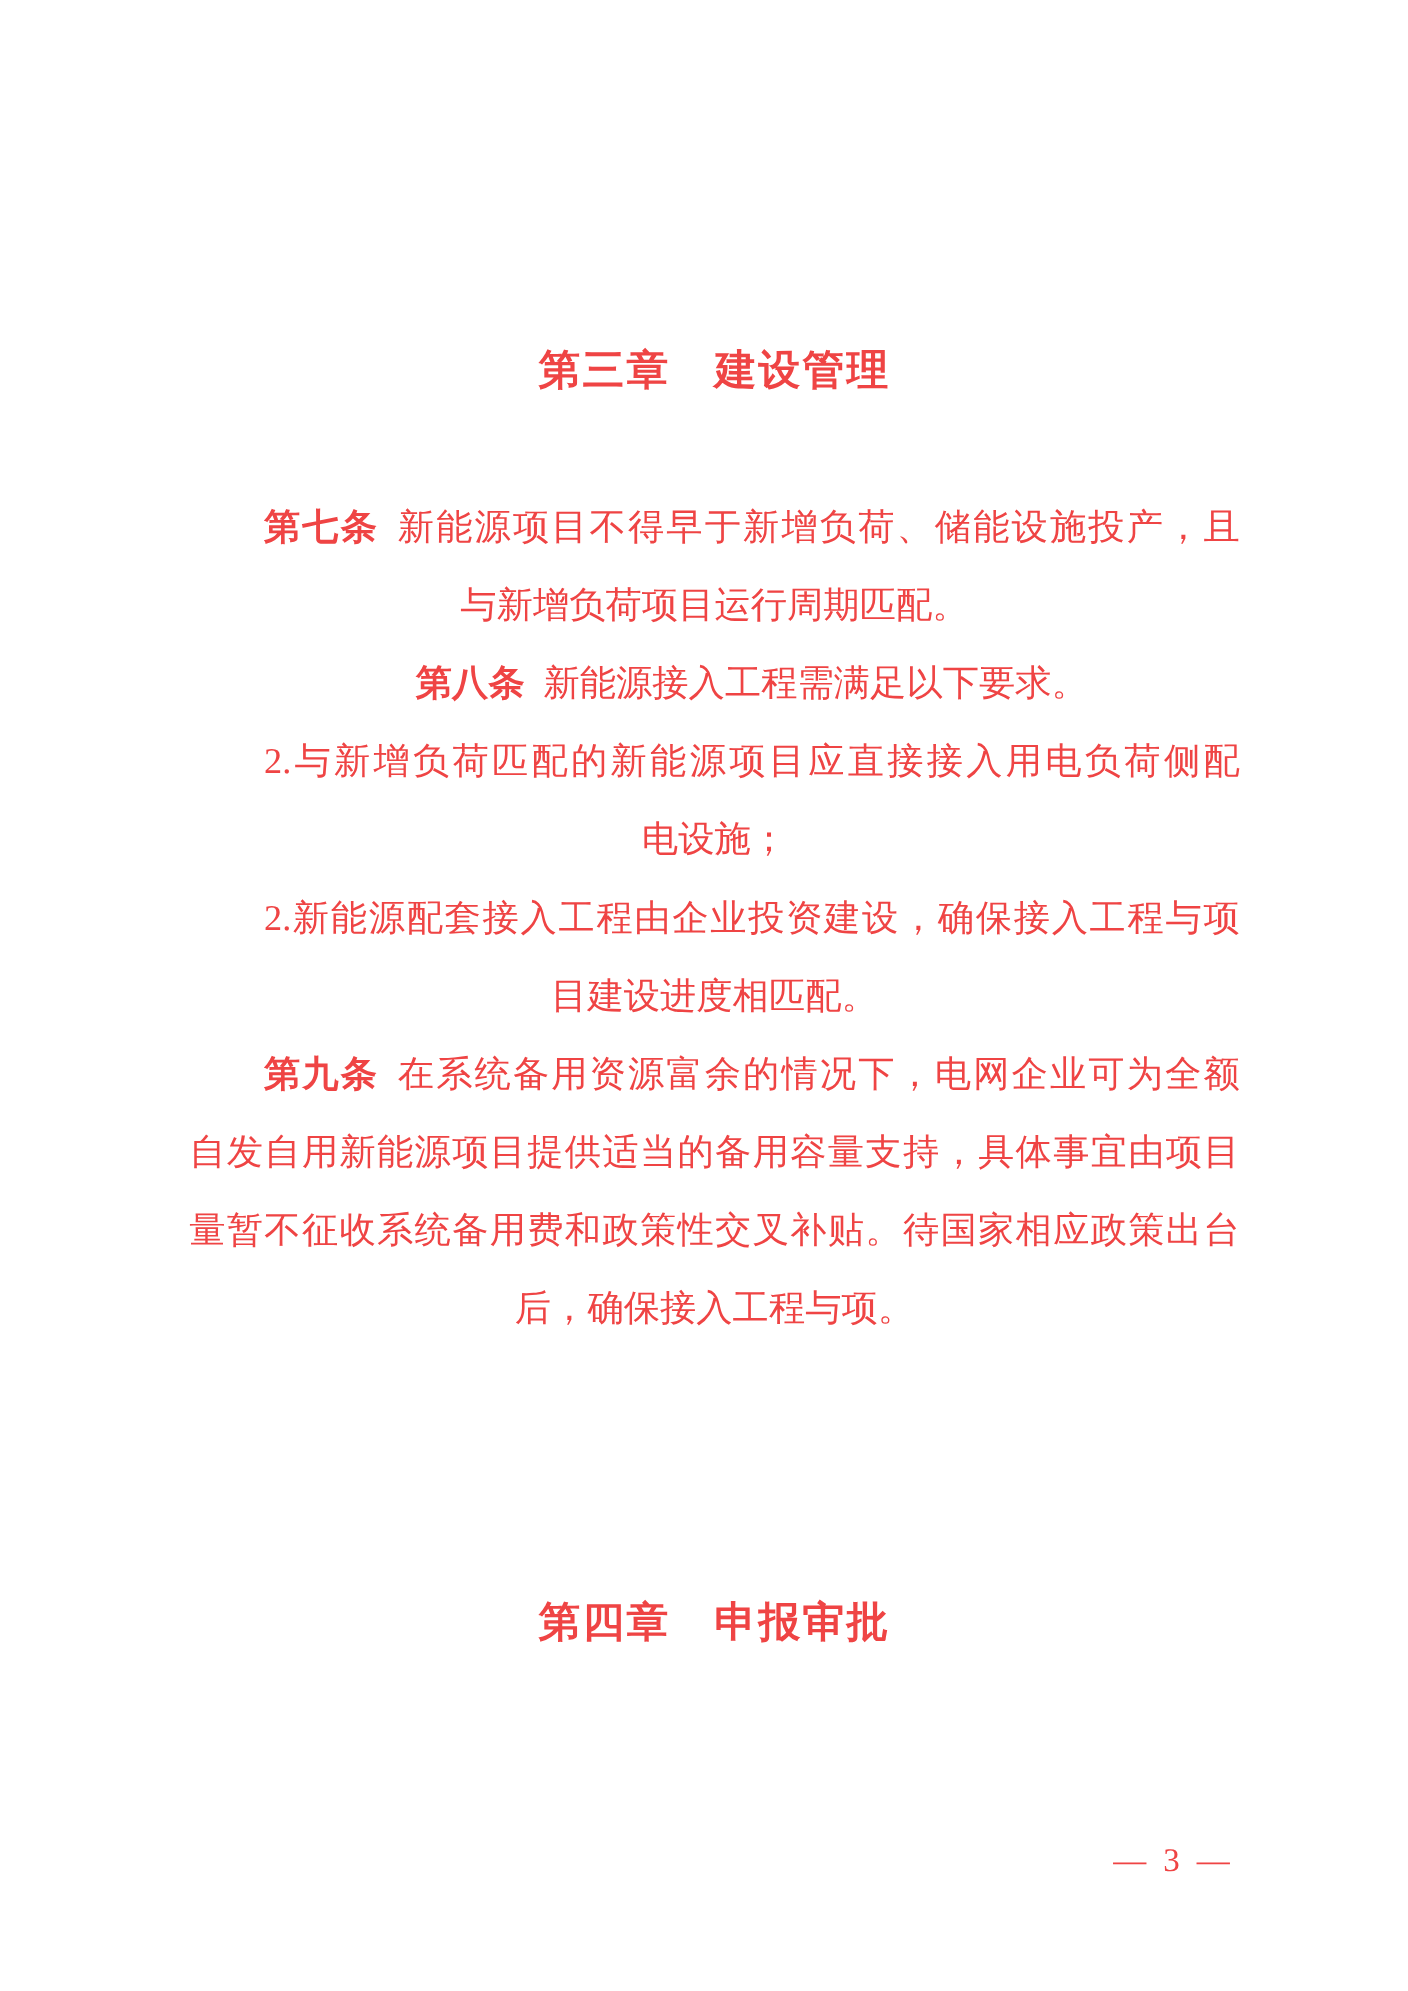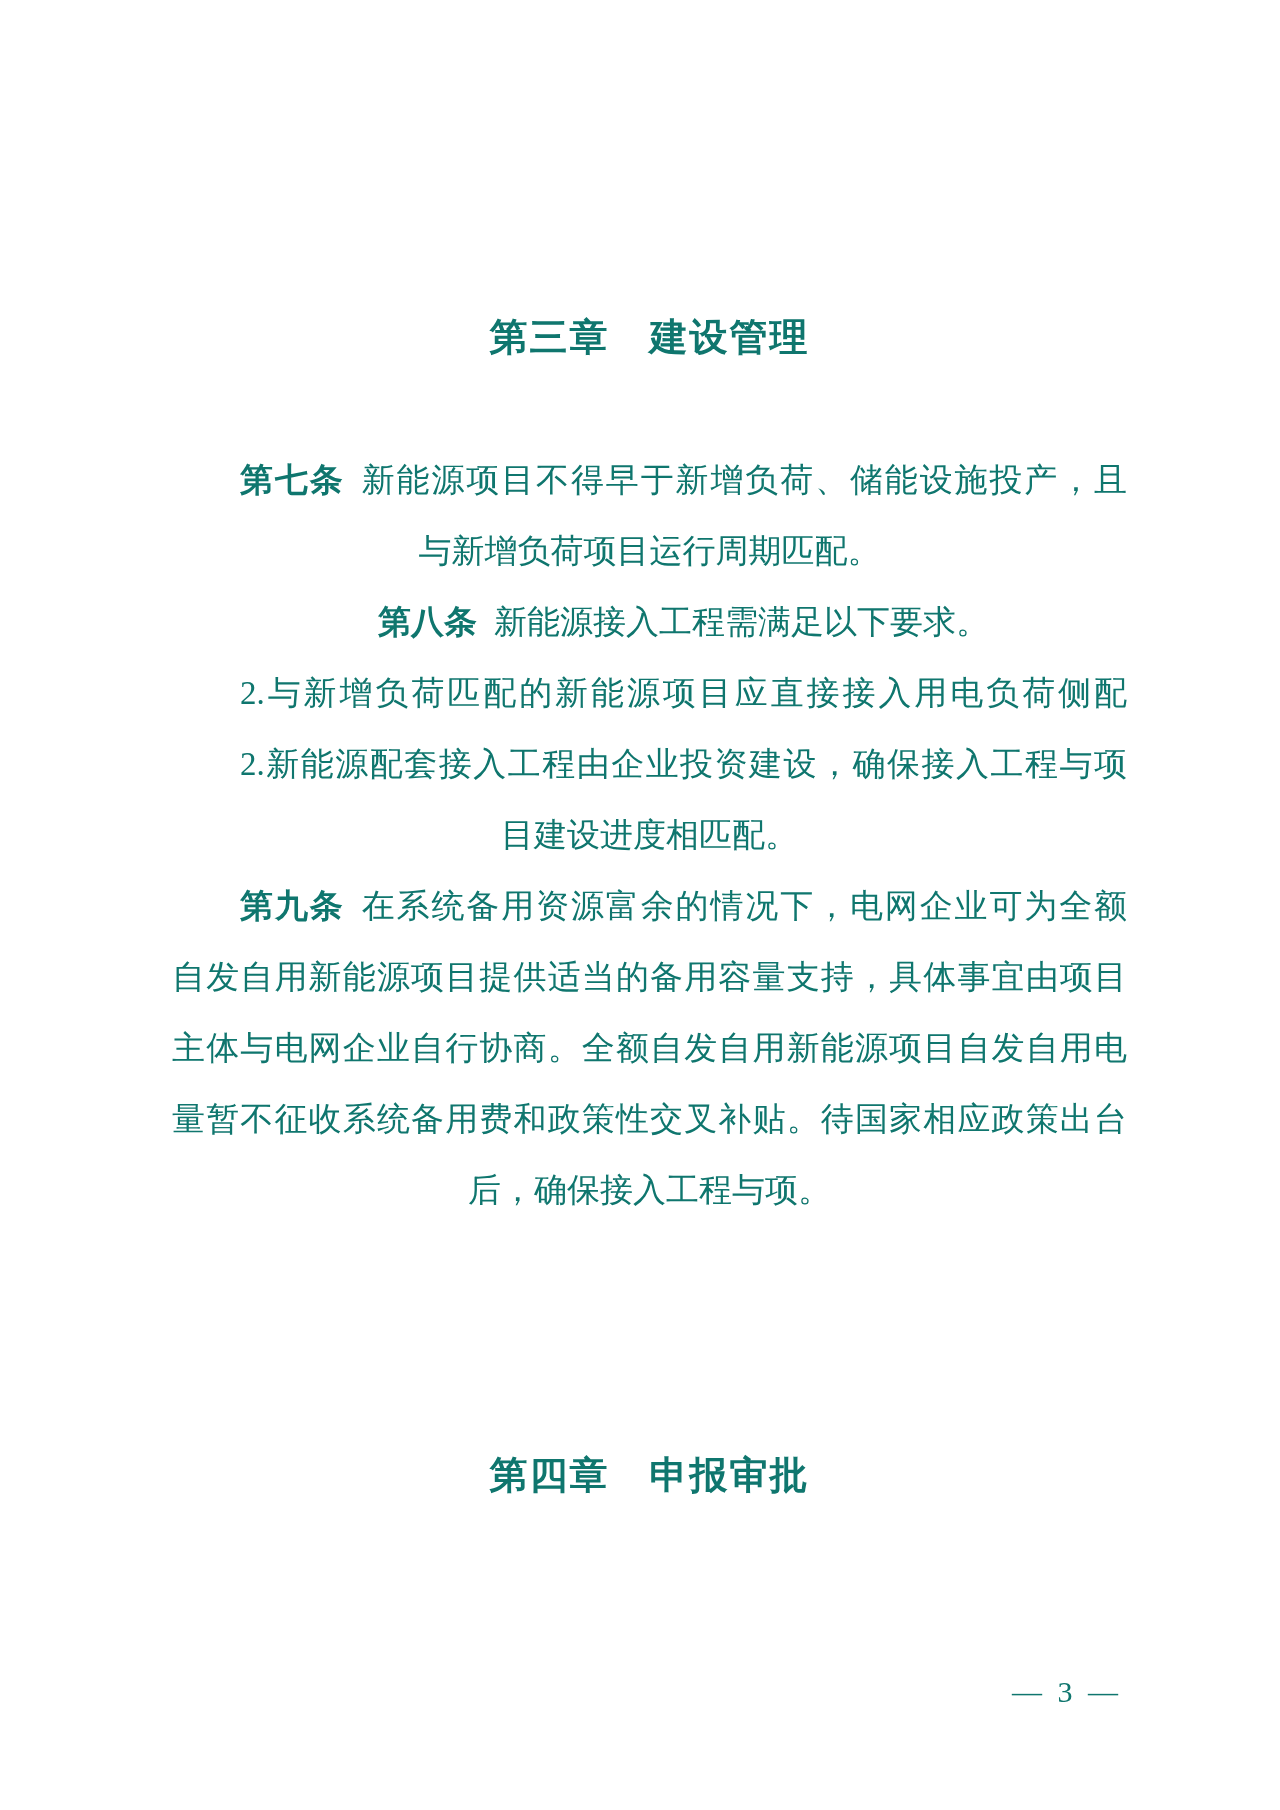--- a/index.html
+++ b/index.html
@@ -6,21 +6,21 @@
     margin: 0;
     padding: 0;
     background: #e8e8e8;
   }
   .page {
     position: relative;
     width: 1280px;
     height: 1810px;
     margin: 0 auto;
     background: #ffffff;
-    color: #0f766e;
+    color: #ef4444;
     font-family: "Liberation Serif", "DejaVu Serif", serif;
     overflow: hidden;
   }
   .chapter-heading {
     position: absolute;
     left: 172px;
     width: 955px;
     text-align: center;
     font-family: "Liberation Sans", "DejaVu Sans", sans-serif;
     font-weight: bold;
@@ -73,30 +73,30 @@
 
     <div class="line indent fill"><span class="article-label">第七条</span><span>新能源项目不得早于新增负荷、储能设施投产，且</span></div>
 
     <div class="line"><span>与新增负荷项目运行周期匹配。</span></div>
 
     <div class="line indent"><span class="article-label">第八条</span><span>新能源接入工程需满足以下要求。</span></div>
 
 
     <div class="line indent fill"><span>2.与新增负荷匹配的新能源项目应直接接入用电负荷侧配</span></div>
 
+    <div class="line"><span>电设施；</span></div>
 
     <div class="line indent fill"><span>2.新能源配套接入工程由企业投资建设，确保接入工程与项</span></div>
 
     <div class="line"><span>目建设进度相匹配。</span></div>
 
     <div class="line indent fill"><span class="article-label">第九条</span><span>在系统备用资源富余的情况下，电网企业可为全额</span></div>
 
     <div class="line fill"><span>自发自用新能源项目提供适当的备用容量支持，具体事宜由项目</span></div>
 
-    <div class="line fill"><span>主体与电网企业自行协商。全额自发自用新能源项目自发自用电</span></div>
 
     <div class="line fill"><span>量暂不征收系统备用费和政策性交叉补贴。待国家相应政策出台</span></div>
 
     <div class="line"><span>后，确保接入工程与项。</span></div>
 
   </div>
 
   <div class="chapter-heading ch4">第四章　申报审批</div>
 
   <div class="page-number">— 3 —</div>

